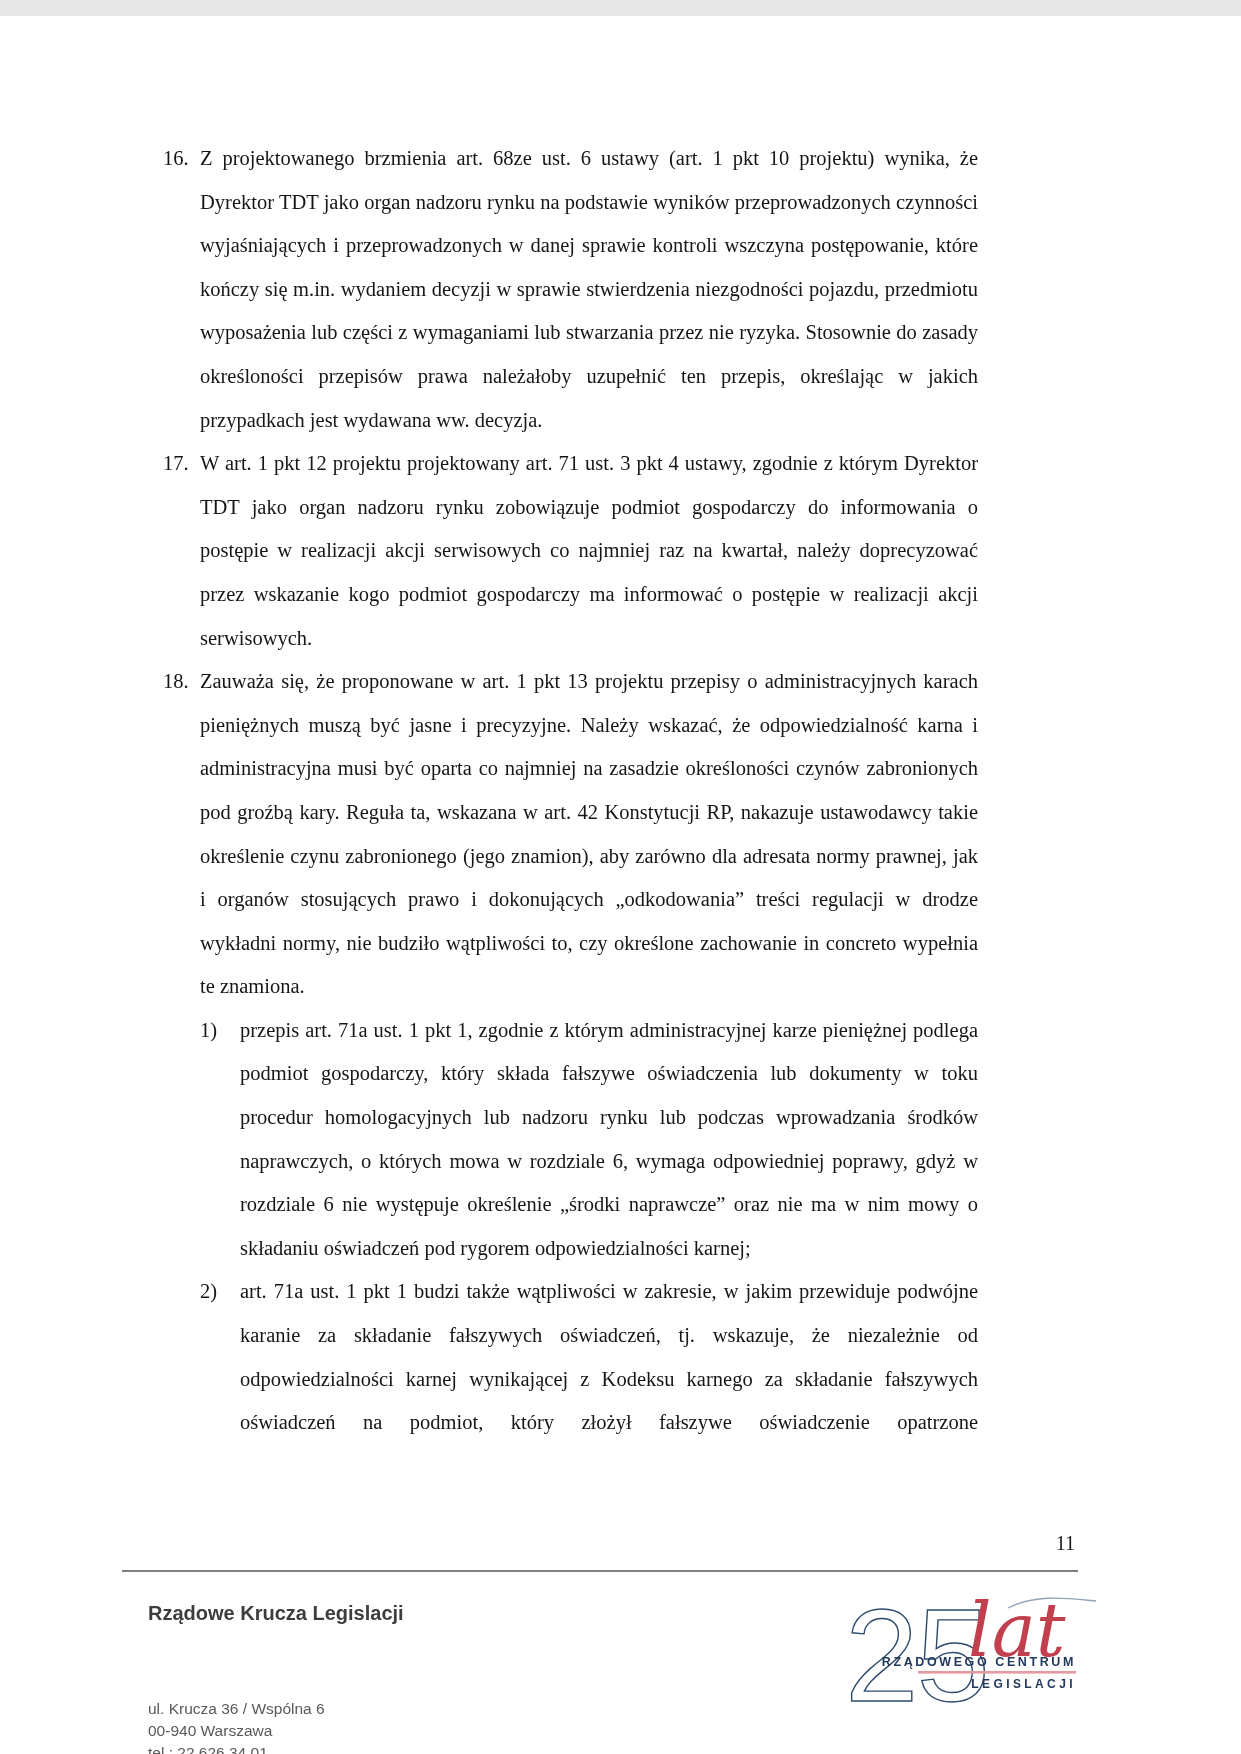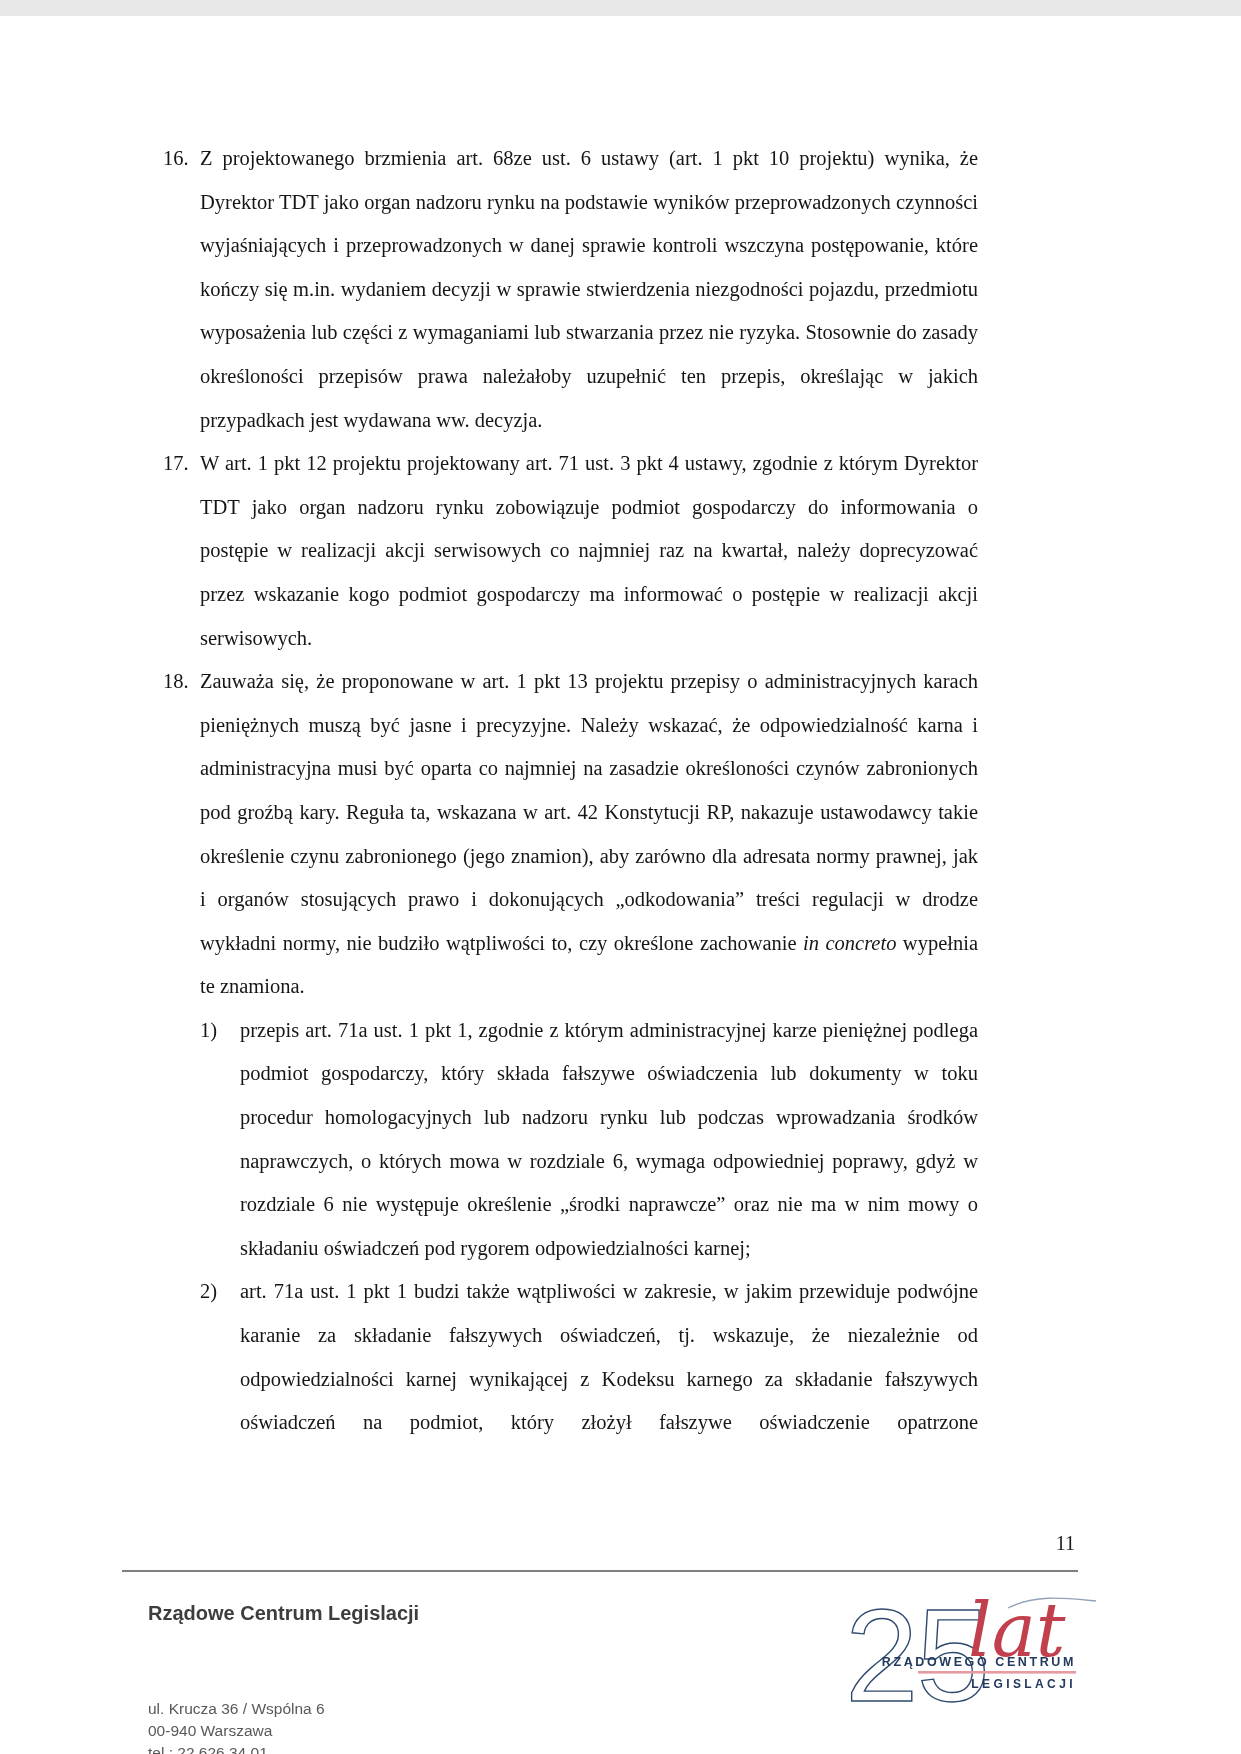--- a/index.html
+++ b/index.html
@@ -36,21 +36,21 @@
     padding-left: 77px;
     text-indent: -40px;
   }
   .subitem .num {
     display: inline-block;
     width: 40px;
     text-indent: 0;
   }
   .subitem.cut-off { text-align-last: justify; }
   .closing-line { text-indent: 0; }
-  .it { font-style: italic; }
+  .it { }
   
   .page-number {
     position: absolute;
     top: 1516px;
     right: 166px;
     font-size: 20px;
     color: #1a1a1a;
   }
   .footer-rule {
     position: absolute;
@@ -112,21 +112,21 @@
     <div class="subitem cut-off">
       <span class="num">2)</span><span>art. 71a ust. 1 pkt 1 budzi także wątpliwości w zakresie, w jakim przewiduje podwójne karanie za składanie fałszywych oświadczeń, tj. wskazuje, że niezależnie od odpowiedzialności karnej wynikającej z Kodeksu karnego za składanie fałszywych oświadczeń na podmiot, który złożył fałszywe oświadczenie opatrzone</span>
     </div>
 
   </div>
 
   <div class="page-number">11</div>
 
   <div class="footer-rule"></div>
 
-  <div class="footer-org">Rządowe Centrum Legislacji</div>
+  <div class="footer-org">Rządowe Krucza Legislacji</div>
 
   <div class="footer-address">
     <div>ul. Krucza 36 / Wspólna 6</div>
     <div>00-940 Warszawa</div>
     <div>tel.: 22 626 34 01</div>
   </div>
 
   <div class="footer-logo">
     <svg width="260" height="165" viewBox="0 0 260 165" xmlns="http://www.w3.org/2000/svg">
 

